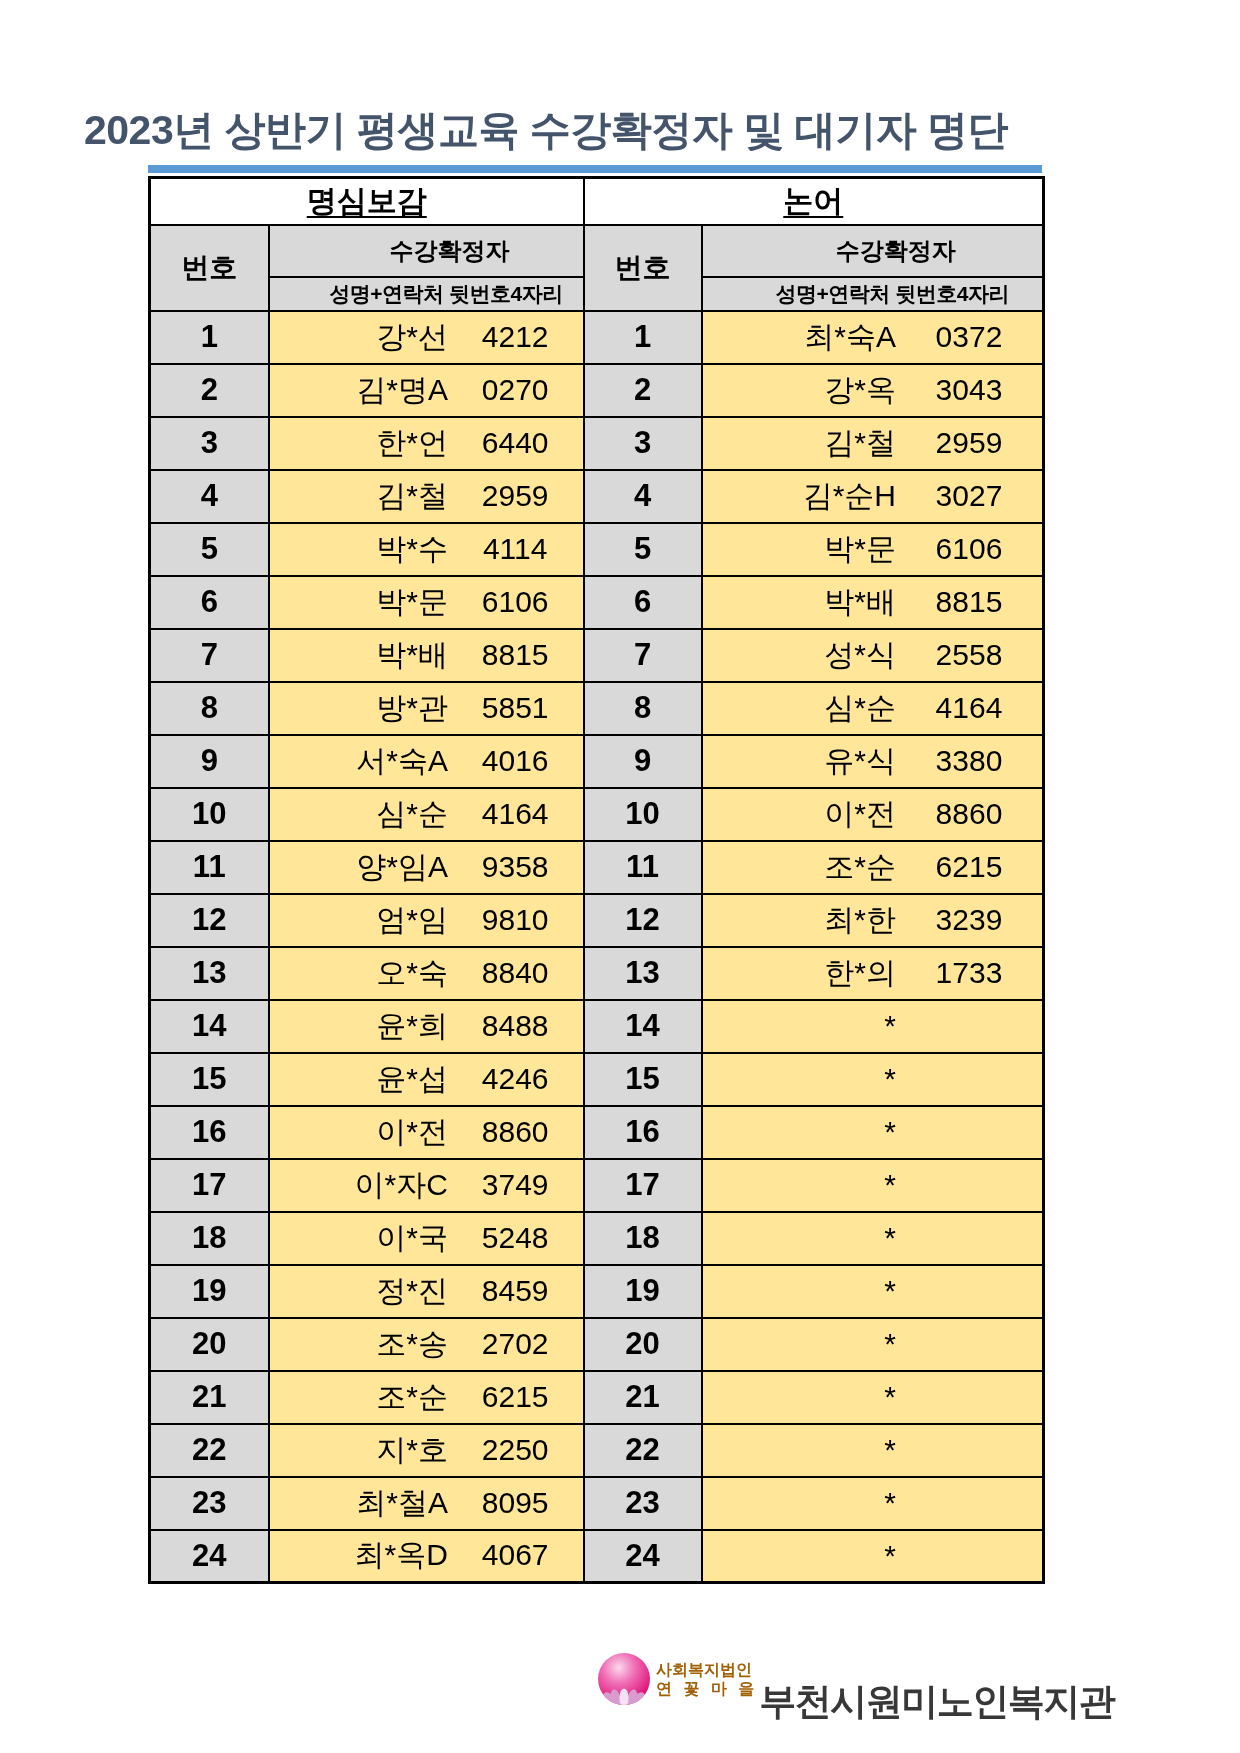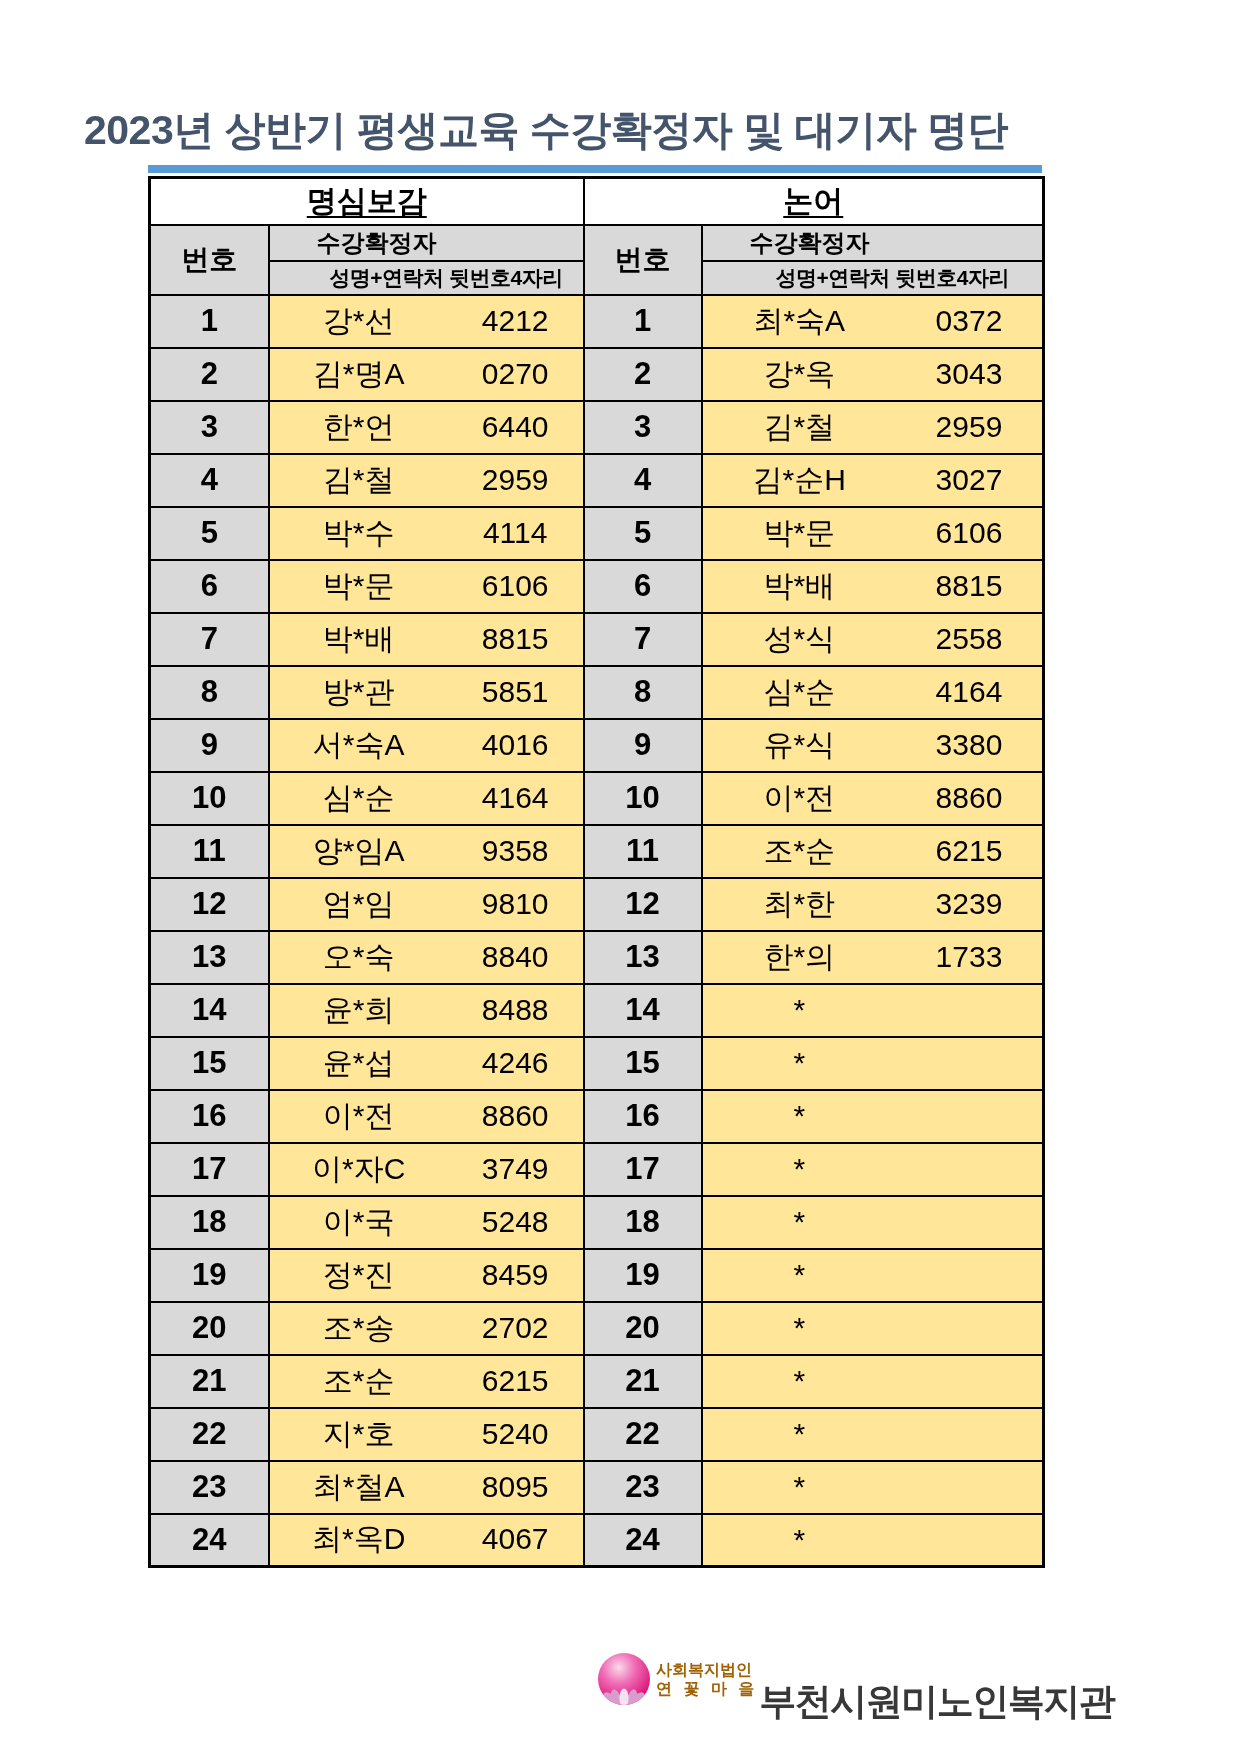--- a/index.html
+++ b/index.html
@@ -54,25 +54,25 @@
     text-underline-offset: 5px;
   }
   .no-header {
     background: #D9D9D9;
     font-size: 28px;
     font-weight: 700;
     text-align: center;
     vertical-align: middle;
   }
   .grp-cell {
-    height: 36px;
+    height: 52px;
     background: #D9D9D9;
     font-size: 24px;
     font-weight: 700;
-    text-align: left;
+    text-align: center;
     vertical-align: middle;
     padding-left: 47px;
   }
   .sub-cell {
     height: 34px;
     background: #D9D9D9;
     font-size: 21px;
     font-weight: 700;
     text-align: center;
     vertical-align: middle;
@@ -86,21 +86,21 @@
     font-weight: 700;
     text-align: center;
     vertical-align: middle;
   }
   .name-cell {
     background: #FFE699;
     font-size: 30px;
     vertical-align: middle;
     white-space: nowrap;
   }
-  .nm { display: inline-block; width: 57%; text-align: center; }
+  .nm { display: inline-block; width: 57%; text-align: right; }
   .ph { display: inline-block; width: 43%; text-align: center; }
   .footer {
     position: absolute;
     top: 1633px;
     left: 597px;
     display: flex;
     align-items: center;
   }
   .logo { width: 54px; height: 58px; flex: 0 0 auto; }
   .org-small {
@@ -278,21 +278,21 @@
           <td class="name-cell"><span class="nm">*</span><span class="ph"></span></td>
         </tr>
         <tr>
           <td class="no-cell">21</td>
           <td class="name-cell"><span class="nm">조*순</span><span class="ph">6215</span></td>
           <td class="no-cell">21</td>
           <td class="name-cell"><span class="nm">*</span><span class="ph"></span></td>
         </tr>
         <tr>
           <td class="no-cell">22</td>
-          <td class="name-cell"><span class="nm">지*호</span><span class="ph">5240</span></td>
+          <td class="name-cell"><span class="nm">지*호</span><span class="ph">2250</span></td>
           <td class="no-cell">22</td>
           <td class="name-cell"><span class="nm">*</span><span class="ph"></span></td>
         </tr>
         <tr>
           <td class="no-cell">23</td>
           <td class="name-cell"><span class="nm">최*철A</span><span class="ph">8095</span></td>
           <td class="no-cell">23</td>
           <td class="name-cell"><span class="nm">*</span><span class="ph"></span></td>
         </tr>
         <tr>

